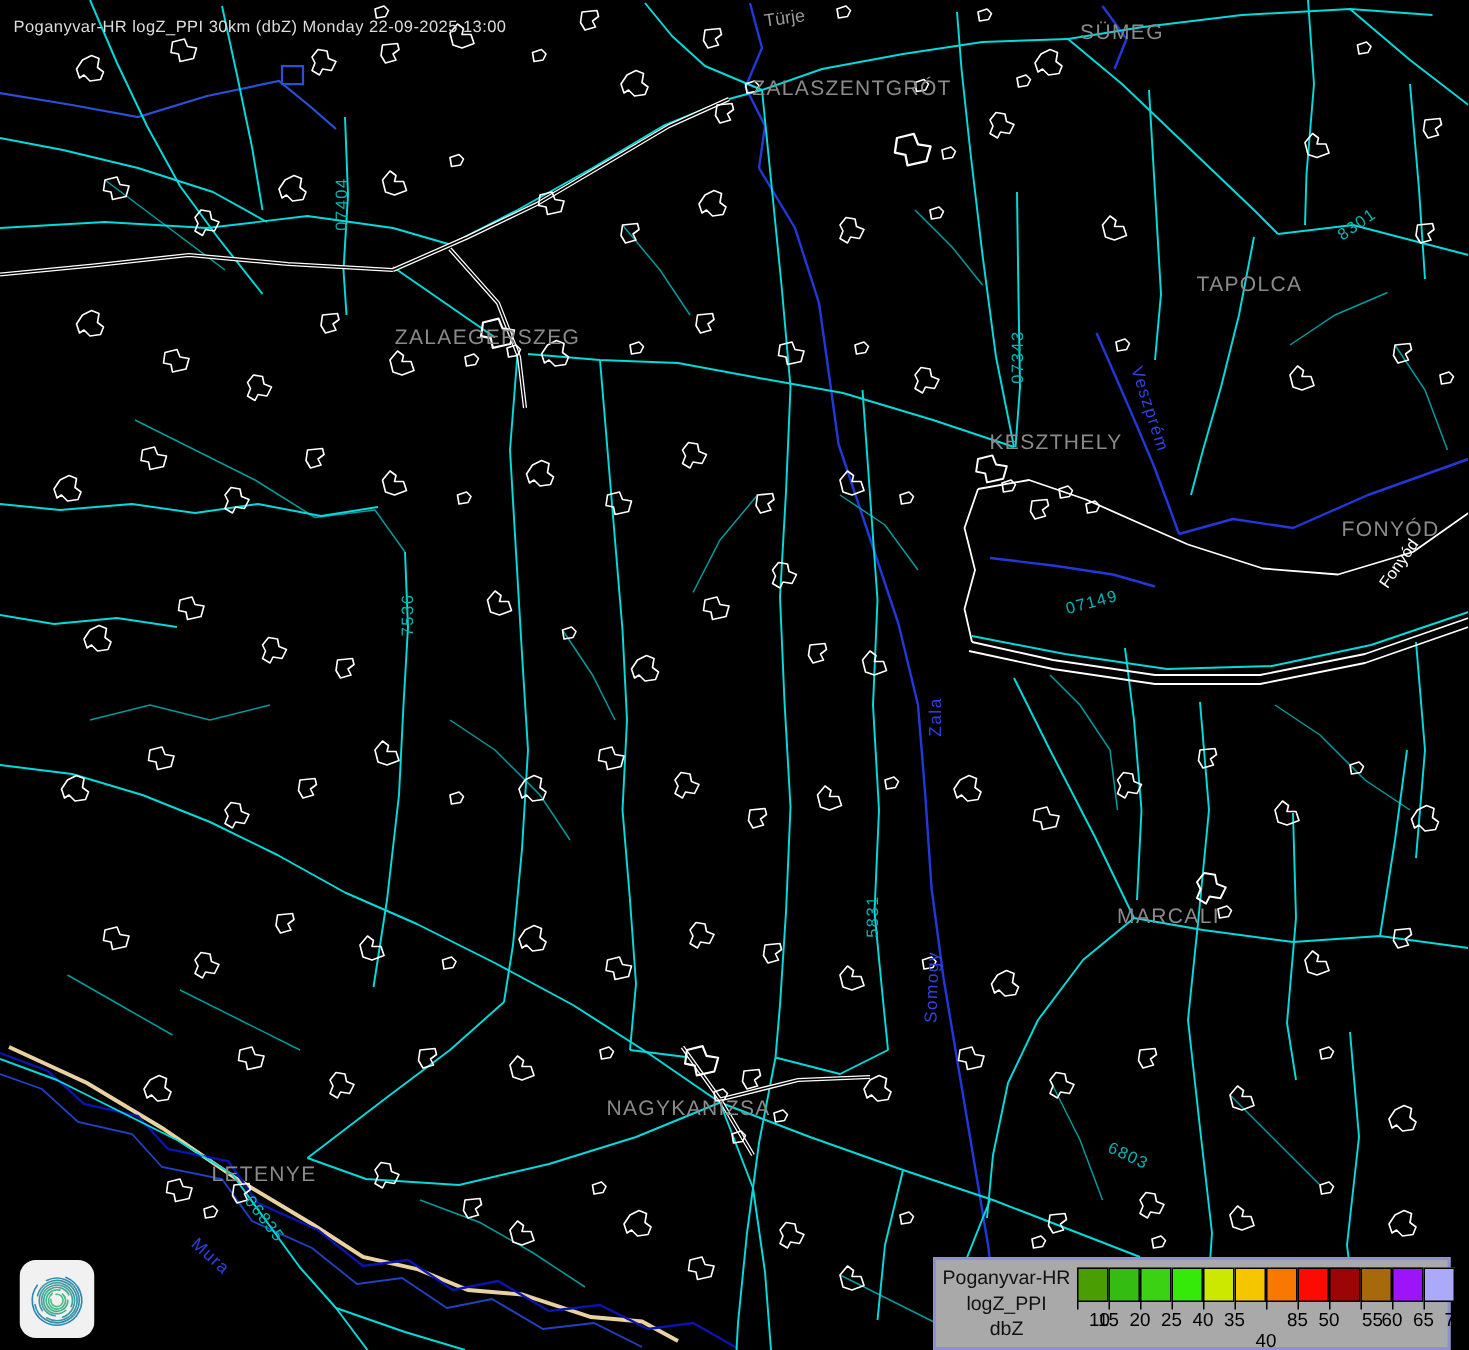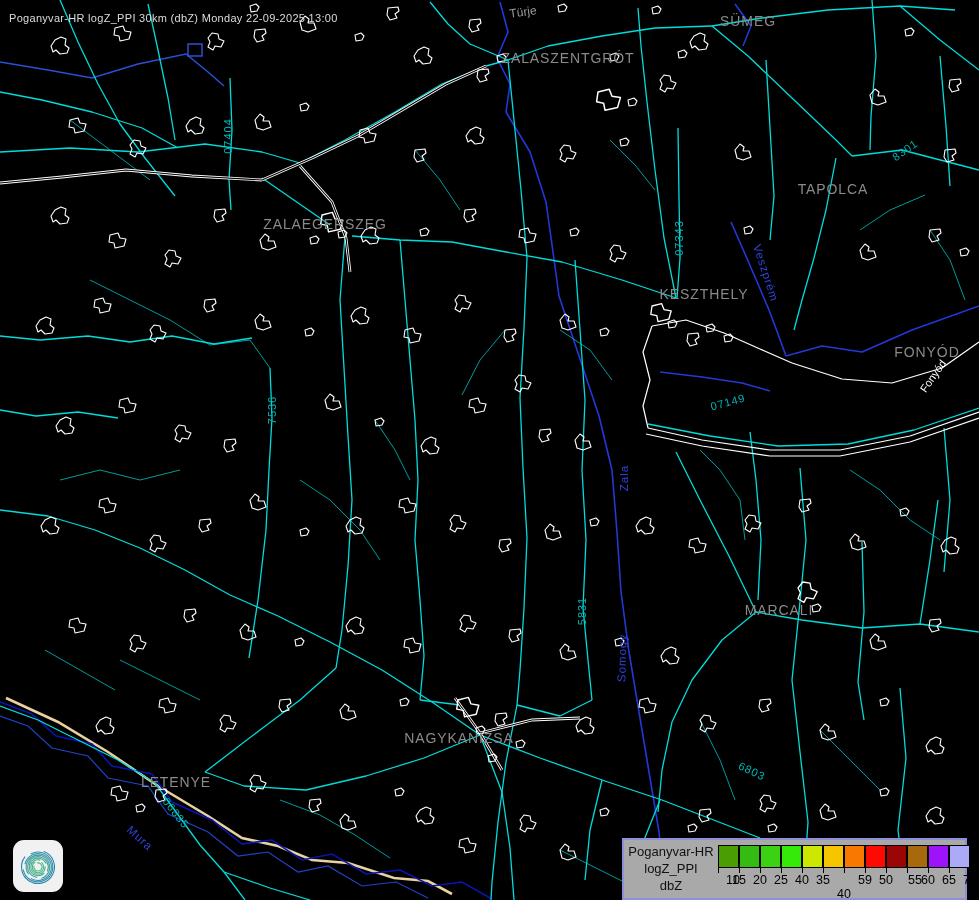--- a/index.html
+++ b/index.html
@@ -391,21 +391,21 @@
         <span class="ticknum" style="left: 136px;">20</span>
         <div class="tickmark" style="left: 157px;"></div>
         <span class="ticknum" style="left: 157px;">25</span>
         <div class="tickmark" style="left: 178px;"></div>
         <span class="ticknum" style="left: 178px;">40</span>
         <div class="tickmark" style="left: 199px;"></div>
         <span class="ticknum" style="left: 199px;">35</span>
         <div class="tickmark" style="left: 220px;"></div>
         <span class="ticknum" style="left: 220px; margin-top: 14px;">40</span>
         <div class="tickmark" style="left: 241px;"></div>
-        <span class="ticknum" style="left: 241px;">59</span>
+        <span class="ticknum" style="left: 241px;">85</span>
         <div class="tickmark" style="left: 262px;"></div>
         <span class="ticknum" style="left: 262px;">50</span>
         <div class="tickmark" style="left: 283px;"></div>
         <span class="ticknum" style="left: 291px;">55</span>
         <div class="tickmark" style="left: 304px;"></div>
         <span class="ticknum" style="left: 304px;">60</span>
         <div class="tickmark" style="left: 325px;"></div>
         <span class="ticknum" style="left: 325px;">65</span>
         <div class="tickmark" style="left: 346px;"></div>
         <span class="ticknum" style="left: 346px;">70</span>

